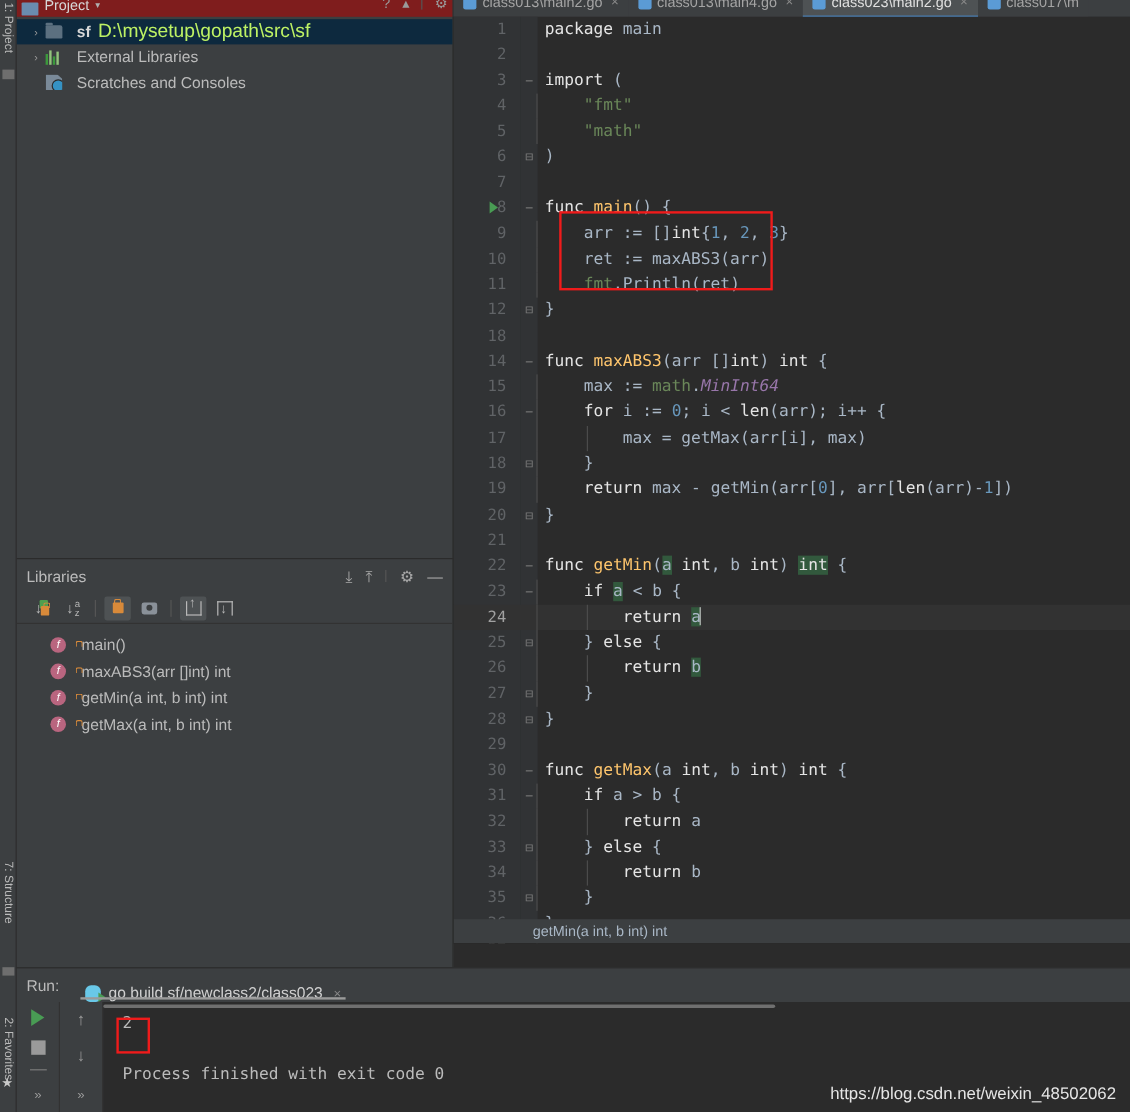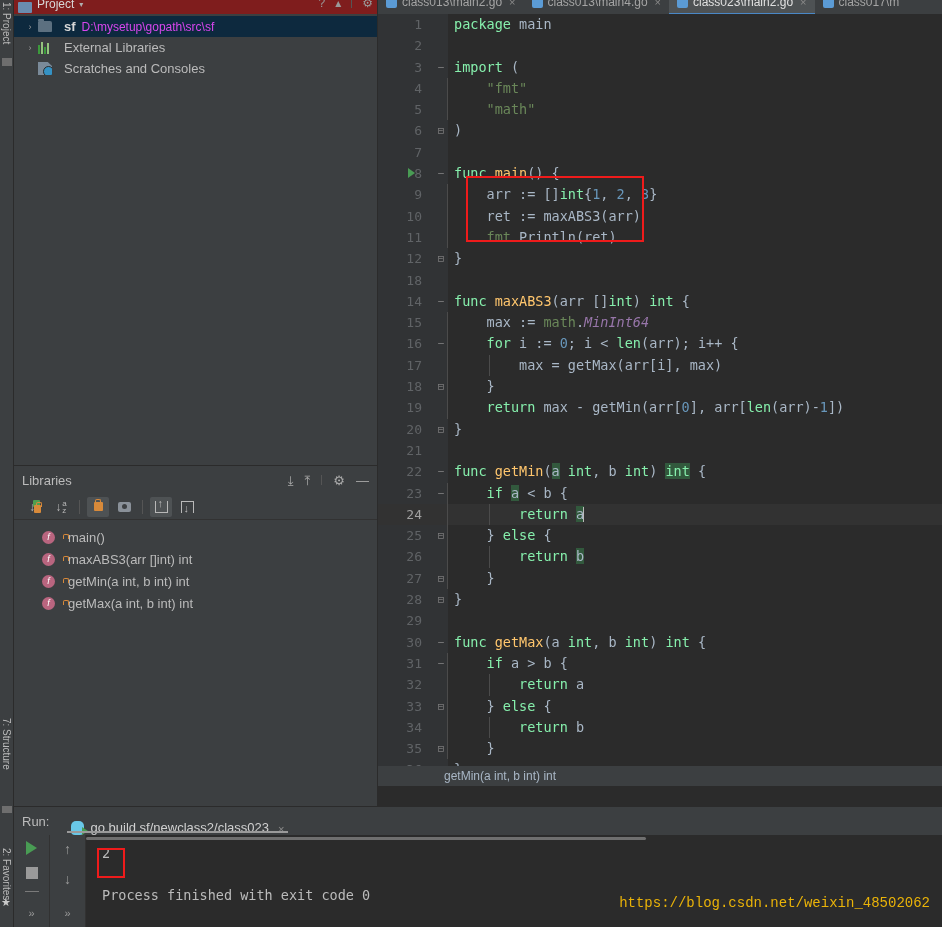--- a/index.html
+++ b/index.html
@@ -85,21 +85,21 @@
     position: relative; width: 14px; height: 13px;
     background: #7a8a99; clip-path: polygon(0 0,70% 0,100% 30%,100% 100%,0 100%);
   }
   .scratch-ic::after {
     content: ""; position: absolute; right: -2px; bottom: -2px;
     width: 9px; height: 9px; border-radius: 50%;
     background: #3592c4; border: 1px solid #2b2b2b;
   }
   .tree-name { margin-left: 8px; }
   .tree-bold { font-weight: bold; color: #d8d8d8; margin-right: 6px; }
-  .tree-path { color: #d946ef; font-size: 12px; }
+  .tree-path { color: #bef264; font-size: 16px; }
 
   
   .struct-panel {
     position: absolute; left: 14px; top: 465px; width: 364px; height: 341px;
     background: #3c3f41; border-top: 1px solid #2b2b2b; border-right: 1px solid #2b2b2b;
   }
   .struct-head {
     height: 28px; display: flex; align-items: center; padding: 0 8px;
     font-size: 13px; color: #bbbbbb;
   }
@@ -215,21 +215,21 @@
   }
   .ln .guide2 {
     position: absolute; left: 111px; top: 0; bottom: 0; width: 1px; background: #4b4b4b;
   }
   .ln .runmark {
     position: absolute; left: 30px; top: 5px; width: 0; height: 0;
     border-left: 7px solid #499c54; border-top: 5px solid transparent;
     border-bottom: 5px solid transparent;
   }
   
-  .kw  { color: #86efac; }
+  .kw  { color: #e5e5e5; }
   .str { color: #6a8759; }
   .num2{ color: #6897bb; }
   .fn  { color: #ffc66d; }
   .id  { color: #a9b7c6; }
   .fld { color: #9876aa; font-style: italic; }
   .hl  { background: #32593d; }
   .caret {
     display: inline-block; width: 1px; height: 15px; background: #bbbbbb;
     vertical-align: -3px; margin-left: -1px;
   }
@@ -298,22 +298,22 @@
   .con-scroll {
     position: absolute; left: 0; top: 2px; height: 3px; width: 560px;
     background: #6f6f6f; border-radius: 2px;
   }
   .con-line { height: 21px; line-height: 21px; white-space: pre; }
   .con-redbox {
     position: absolute; left: 11px; top: 13px; width: 28px; height: 30px;
     border: 2px solid #ef1b1b;
   }
   .watermark {
-    position: absolute; right: 12px; bottom: 16px;
-    font-size: 14px; color: #eab308; white-space: nowrap; font-family: Liberation Mono, monospace;
+    position: absolute; right: 12px; bottom: 8px;
+    font-size: 14px; color: #e5e5e5; white-space: nowrap;
   }
 </style>
 </head>
 <body>
 
 <div id="app">
 
   <div class="rail">
     <div class="rail-label rail-proj">1: Project</div>
     <div class="rail-chip" style="top:58px"></div>

